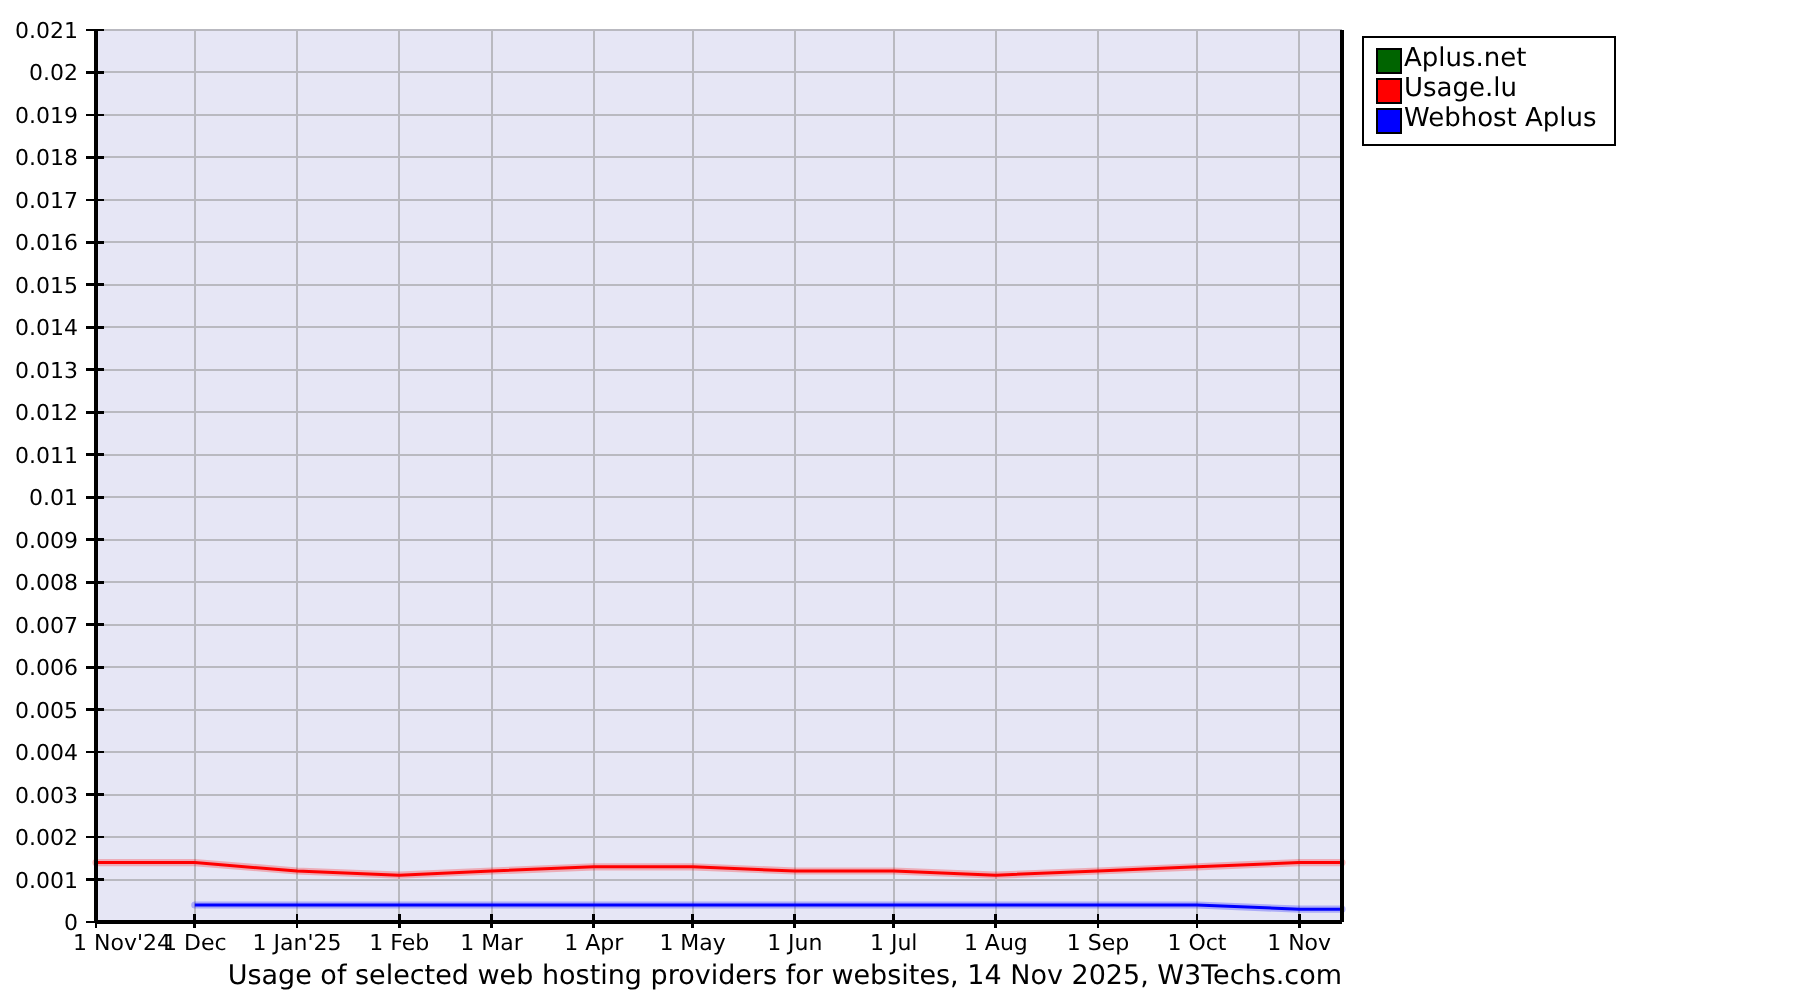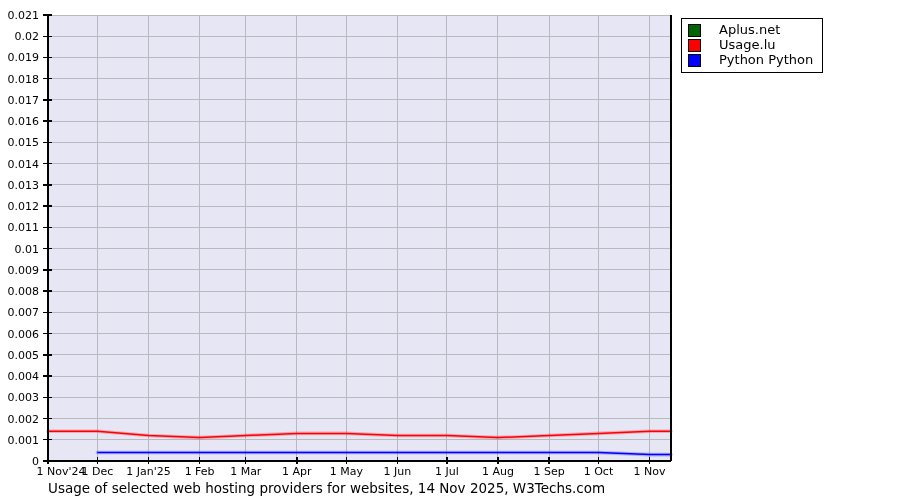--- a/index.html
+++ b/index.html
@@ -5,26 +5,26 @@
   html,body{margin:0;padding:0;background:#ffffff;}
   body{font-family:"DejaVu Sans","Liberation Sans",sans-serif;}
   .chart-wrap{position:relative;width:900px;height:500px;background:#ffffff;overflow:hidden;}
   svg{position:absolute;left:0;top:0;}
   .legend-box{
     position:absolute;left:681px;top:18px;
     background:#ffffff;border:1px solid #000000;
     padding:4px 9px 5px 6px;
     display:flex;flex-direction:column;gap:1px;
   }
-  .legend-row{display:flex;align-items:center;gap:18px;line-height:14px;}
+  .legend-row{display:flex;align-items:center;gap:1px;line-height:14px;}
   .legend-swatch{width:11px;height:11px;border:1px solid #000000;flex:none;}
   .legend-label{font-size:13px;color:#000;white-space:nowrap;}
   .caption{
     position:absolute;left:48px;top:480px;width:623px;
-    text-align:left;font-size:13.5px;color:#000;white-space:nowrap;
+    text-align:right;font-size:13.5px;color:#000;white-space:nowrap;
   }
 </style>
 </head>
 <body>
 
 <div class="chart-wrap">
 
   <svg id="plot" width="900" height="478" viewBox="0 0 900 478">
       <rect x="48" y="15" width="623" height="446" fill="#e6e6f5"></rect>
       <line x1="48" y1="439.76190476190476" x2="671" y2="439.76190476190476" stroke="#b9b9c0" stroke-width="1" shape-rendering="crispEdges"></line>
@@ -144,19 +144,19 @@
     <div class="legend-row">
       <span class="legend-swatch" style="background-color: rgb(0, 100, 0);"></span>
       <span class="legend-label">Aplus.net</span>
     </div>
     <div class="legend-row">
       <span class="legend-swatch" style="background-color: rgb(255, 0, 0);"></span>
       <span class="legend-label">Usage.lu</span>
     </div>
     <div class="legend-row">
       <span class="legend-swatch" style="background-color: rgb(0, 0, 255);"></span>
-      <span class="legend-label">Python Python</span>
+      <span class="legend-label">Webhost Aplus</span>
     </div>
   </div>
 
   <div class="caption">Usage of selected web hosting providers for websites, 14 Nov 2025, W3Techs.com</div>
 
 </div>
 
 </body></html>

